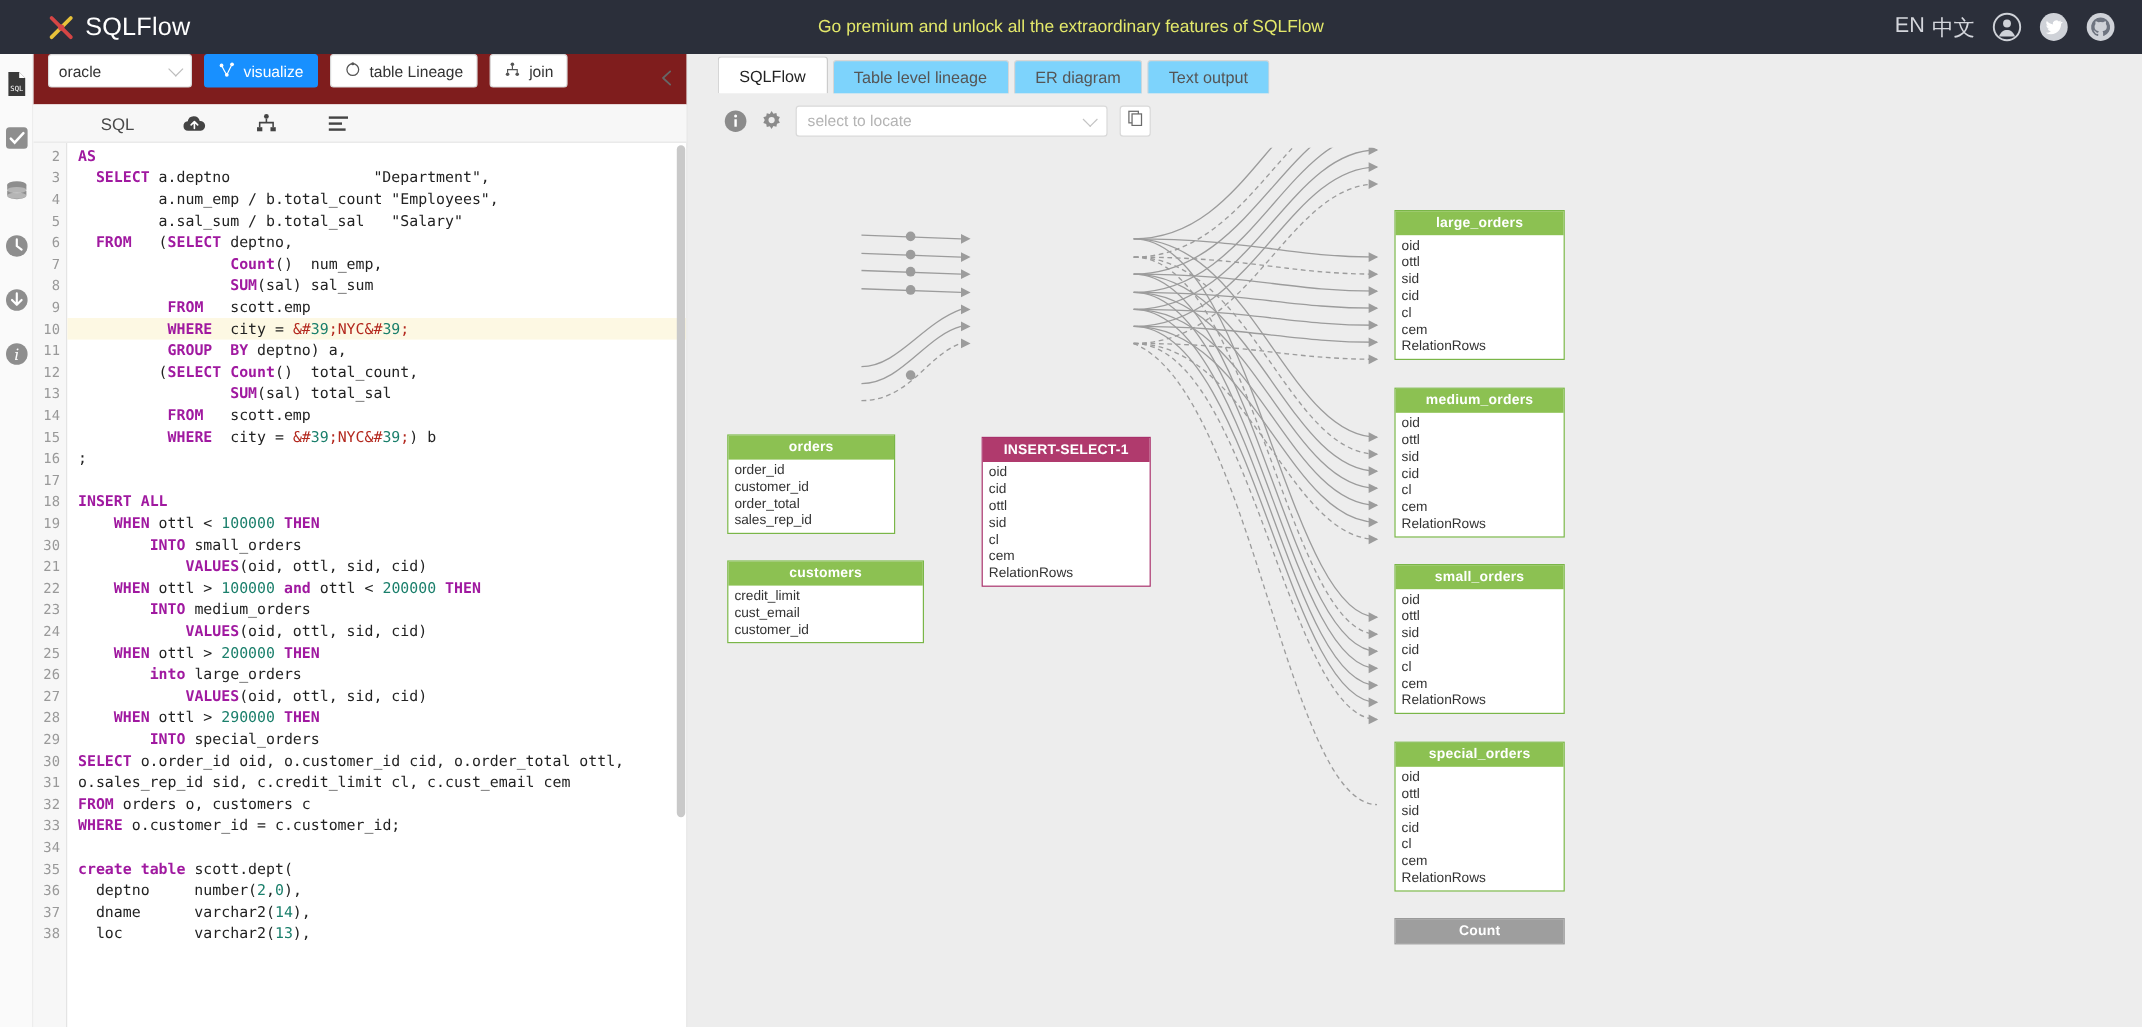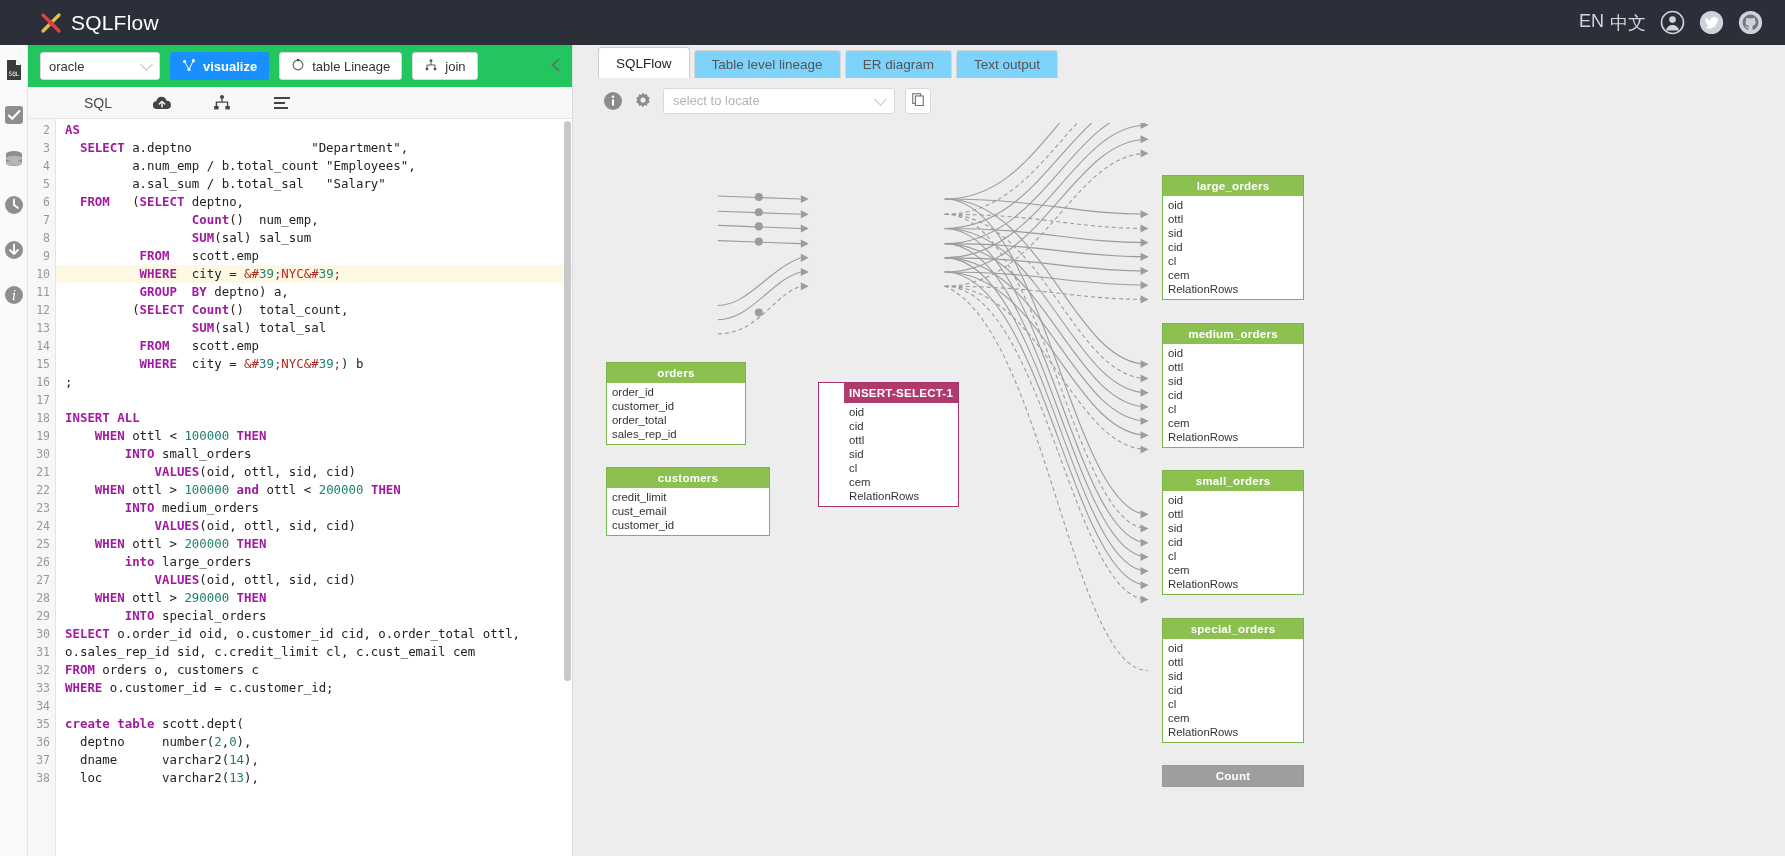--- a/index.html
+++ b/index.html
@@ -44,38 +44,38 @@
     align-items: center; gap: 23px; flex: 0 0 28px;
   }
   .rail-icon { width: 22px; height: 22px; cursor: pointer; display:block; }
 
   
   .left-pane {
     width: 545px; flex: 0 0 545px; display: flex; flex-direction: column;
     background: #fff; border-right: 1px solid #dcdcdc; position: relative;
   }
   .toolbar-row {
-    height: 42px; display: flex; align-items: center; gap: 10px;
-    padding: 0 12px; background: #22c55e;
+    height: 42px; display: flex; gap: 10px;
+    padding: 0 12px; background: #7f1d1d;
   }
   .sel {
     width: 120px; height: 28px; border: 1px solid #d9d9d9; background: #fff;
     border-radius: 3px; display: flex; align-items: center;
     padding: 0 8px; font-size: 13px; color: #333; cursor: pointer;
     justify-content: space-between;
   }
   .chev { width: 9px; height: 9px; border-left: 1.4px solid #bdbdbd;
           border-bottom: 1.4px solid #bdbdbd; transform: rotate(-45deg);
           margin-bottom: 3px; }
   .btn {
     height: 28px; border: 1px solid #d9d9d9; background: #fff;
     border-radius: 3px; display: flex; align-items: center; gap: 7px;
     padding: 0 11px; font-size: 13px; color: #333; cursor: pointer;
   }
-  .btn.primary { background: #1890ff; border-color: #1890ff; color: #fff; font-weight: 700; }
+  .btn.primary { background: #1890ff; border-color: #1890ff; color: #fff; font-weight: 400; }
   .collapse-arrow {
     position: absolute; right: 8px; top: 12px; width: 16px; height: 16px;
     cursor: pointer;
   }
   .tabs-row {
     height: 32px; display: flex; align-items: center; gap: 40px;
     padding-left: 56px; background: #f7f7f7; border-bottom: 1px solid #e6e6e6;
   }
   .tabicon { display: flex; align-items: center; cursor: pointer; color: #4a4a4a; }
   .tabicon .lbl { font-size: 14px; }
@@ -117,21 +117,21 @@
     border: 1px solid #d6d6d6; border-bottom: none;
     border-radius: 3px 3px 0 0; cursor: pointer;
   }
   .rtab.active { background: #fff; color: #222; height: 31px; border-color: #ccc; }
   .rtoolbar {
     height: 45px; display: flex; align-items: center; gap: 10px;
     padding-left: 30px; background: #ededed;
   }
   .tb-ico { width: 20px; height: 20px; cursor: pointer; display:block; }
   .locate {
-    width: 232px; height: 26px; background: #fff; border: 1px solid #d9d9d9;
+    width: 260px; height: 26px; background: #fff; border: 1px solid #d9d9d9;
     border-radius: 3px; display: flex; align-items: center;
     justify-content: space-between; padding: 0 9px;
     font-size: 13px; color: #b4b4b4; cursor: pointer;
   }
   .copy-btn {
     width: 26px; height: 26px; background: #fff; border: 1px solid #d9d9d9;
     border-radius: 3px; display: flex; align-items: center;
     justify-content: center; cursor: pointer;
   }
   .canvas { flex: 1; position: relative; background: #ededed; overflow: hidden; }
@@ -162,20 +162,23 @@
     <span class="brand-logo">
       <svg width="22" height="22" viewBox="0 0 22 22">
         <path d="M3 3 L19 19" stroke="#d64545" stroke-width="3.2" stroke-linecap="round"></path>
         <path d="M19 3 L3 19" stroke="#e8c23a" stroke-width="3.2" stroke-linecap="round"></path>
         <circle cx="11" cy="11" r="2.6" fill="#d64545"></circle>
       </svg>
     </span>
     <span class="brand-name">SQLFlow</span>
   </div>
 
+  <div class="promo">
+    <span>Go premium and unlock all the extraordinary features of SQLFlow</span>
+  </div>
 
   <div class="topright">
     <div class="lang">
       <b>EN</b>
       <b>中文</b>
     </div>
     <span class="circ-icon">
       <svg width="25" height="25" viewBox="0 0 25 25">
         <circle cx="12.5" cy="12.5" r="11" fill="none" stroke="#cfd2d8" stroke-width="1.6"></circle>
         <circle cx="12.5" cy="9.6" r="3.3" fill="#cfd2d8"></circle>
@@ -510,21 +513,21 @@
             </div>
           </div>
           <div class="node" style="left: 33px; top: 344px; width: 164px;">
             <div class="hdr">customers</div>
             <div class="cols">
               <div class="col">credit_limit</div>
               <div class="col">cust_email</div>
               <div class="col">customer_id</div>
             </div>
           </div>
-          <div class="node insert" style="left: 245px; top: 259px; width: 141px; padding-left: 25px;">
+          <div class="node insert" style="left: 245px; top: 241px; width: 141px;">
             <div class="hdr">INSERT-SELECT-1</div>
             <div class="cols">
               <div class="col">oid</div>
               <div class="col">cid</div>
               <div class="col">ottl</div>
               <div class="col">sid</div>
               <div class="col">cl</div>
               <div class="col">cem</div>
               <div class="col">RelationRows</div>
             </div>

